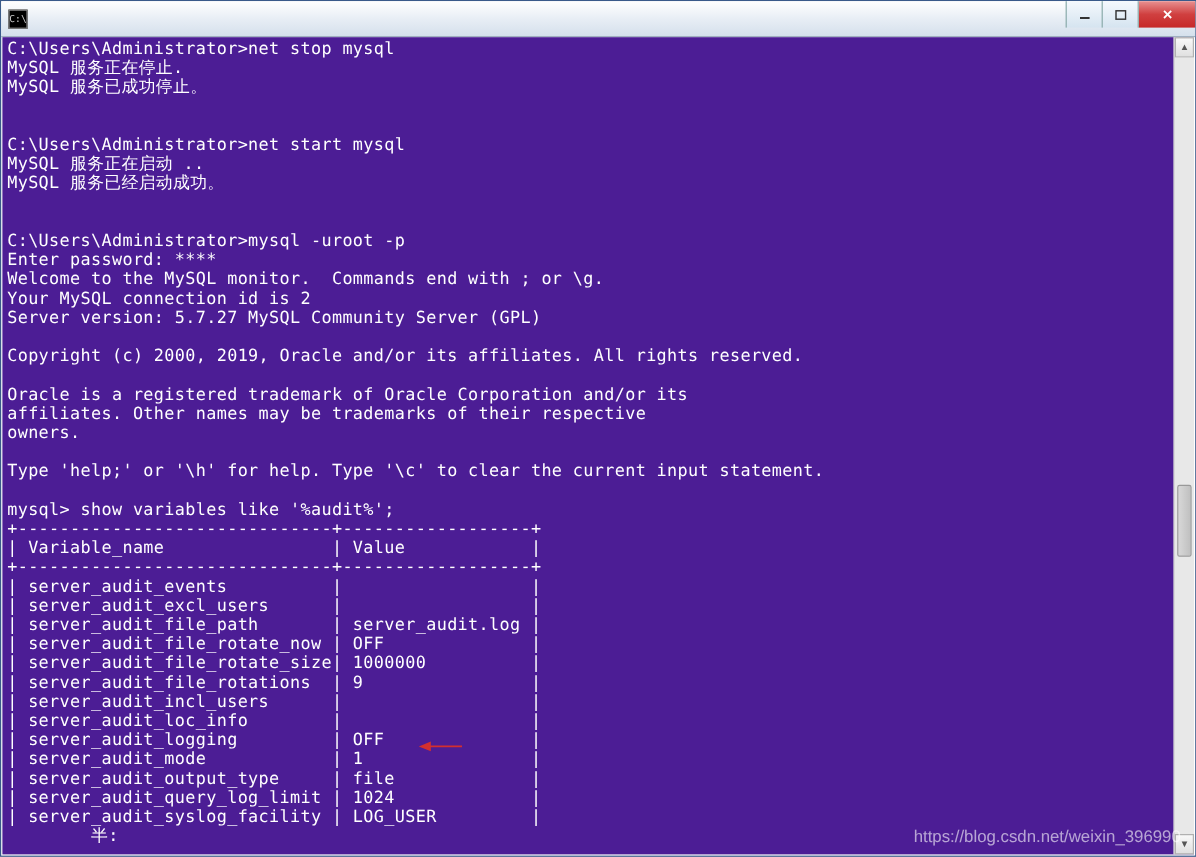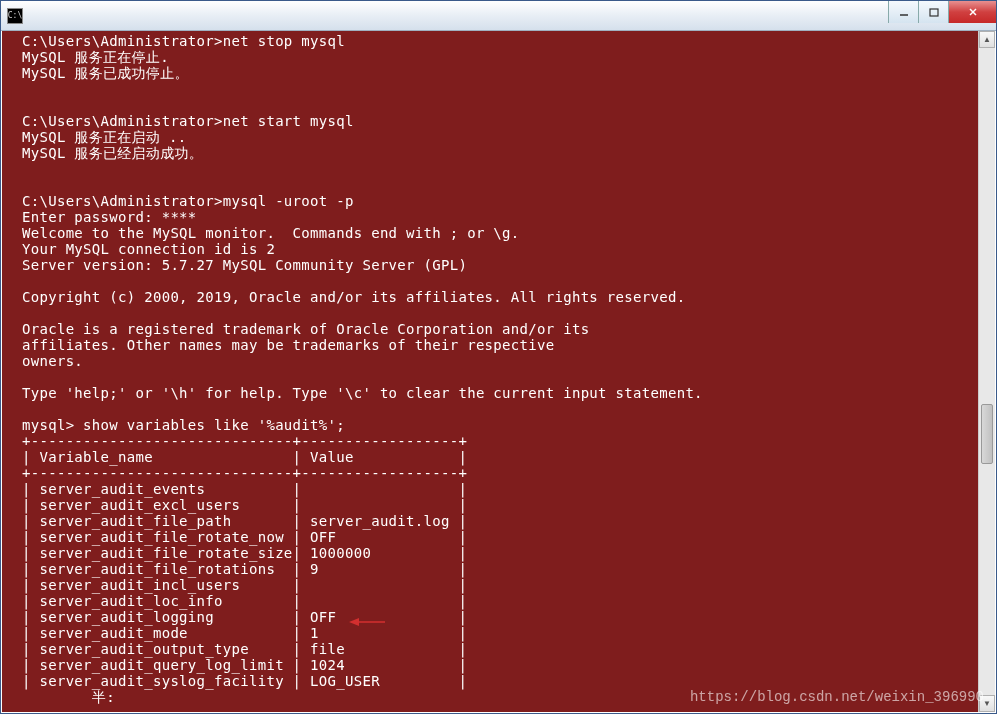--- a/index.html
+++ b/index.html
@@ -72,23 +72,22 @@
       background: linear-gradient(to bottom, #e89090 0%, #d04040 50%, #c62828 100%);
       color: #fff;
     }
     .win-btn svg { width: 10px; height: 10px; }
     .console-area {
       position: absolute;
       top: 30px;
       left: 1px;
       right: 1px;
       bottom: 1px;
-      background: #7f1d1d;
-      display: flex;
-      padding-left: 16px;
+      background: #4c1d95;
+      display: flex;
     }
     .console-content {
       flex: 1;
       padding: 2px 4px;
       font-family: "NSimSun","SimSun", "Consolas", monospace;
       font-size: 14px;
       line-height: 16px;
       color: #fff;
       white-space: pre;
       overflow: hidden;
@@ -130,21 +129,21 @@
       position: absolute;
       top: 613px;
       left: 346px;
       pointer-events: none;
     }
     .watermark {
       position: absolute;
       right: 12px;
       bottom: 8px;
       color: rgba(255,255,255,0.6);
-      font-family: Liberation Mono, monospace;
+      font-family: Liberation Sans, sans-serif;
       font-size: 14px;
     }
   </style>
 </head>
 <body>
 
 <div class="window">
   <div class="titlebar">
     <div class="titlebar-icon">
       <span>C:\</span>

